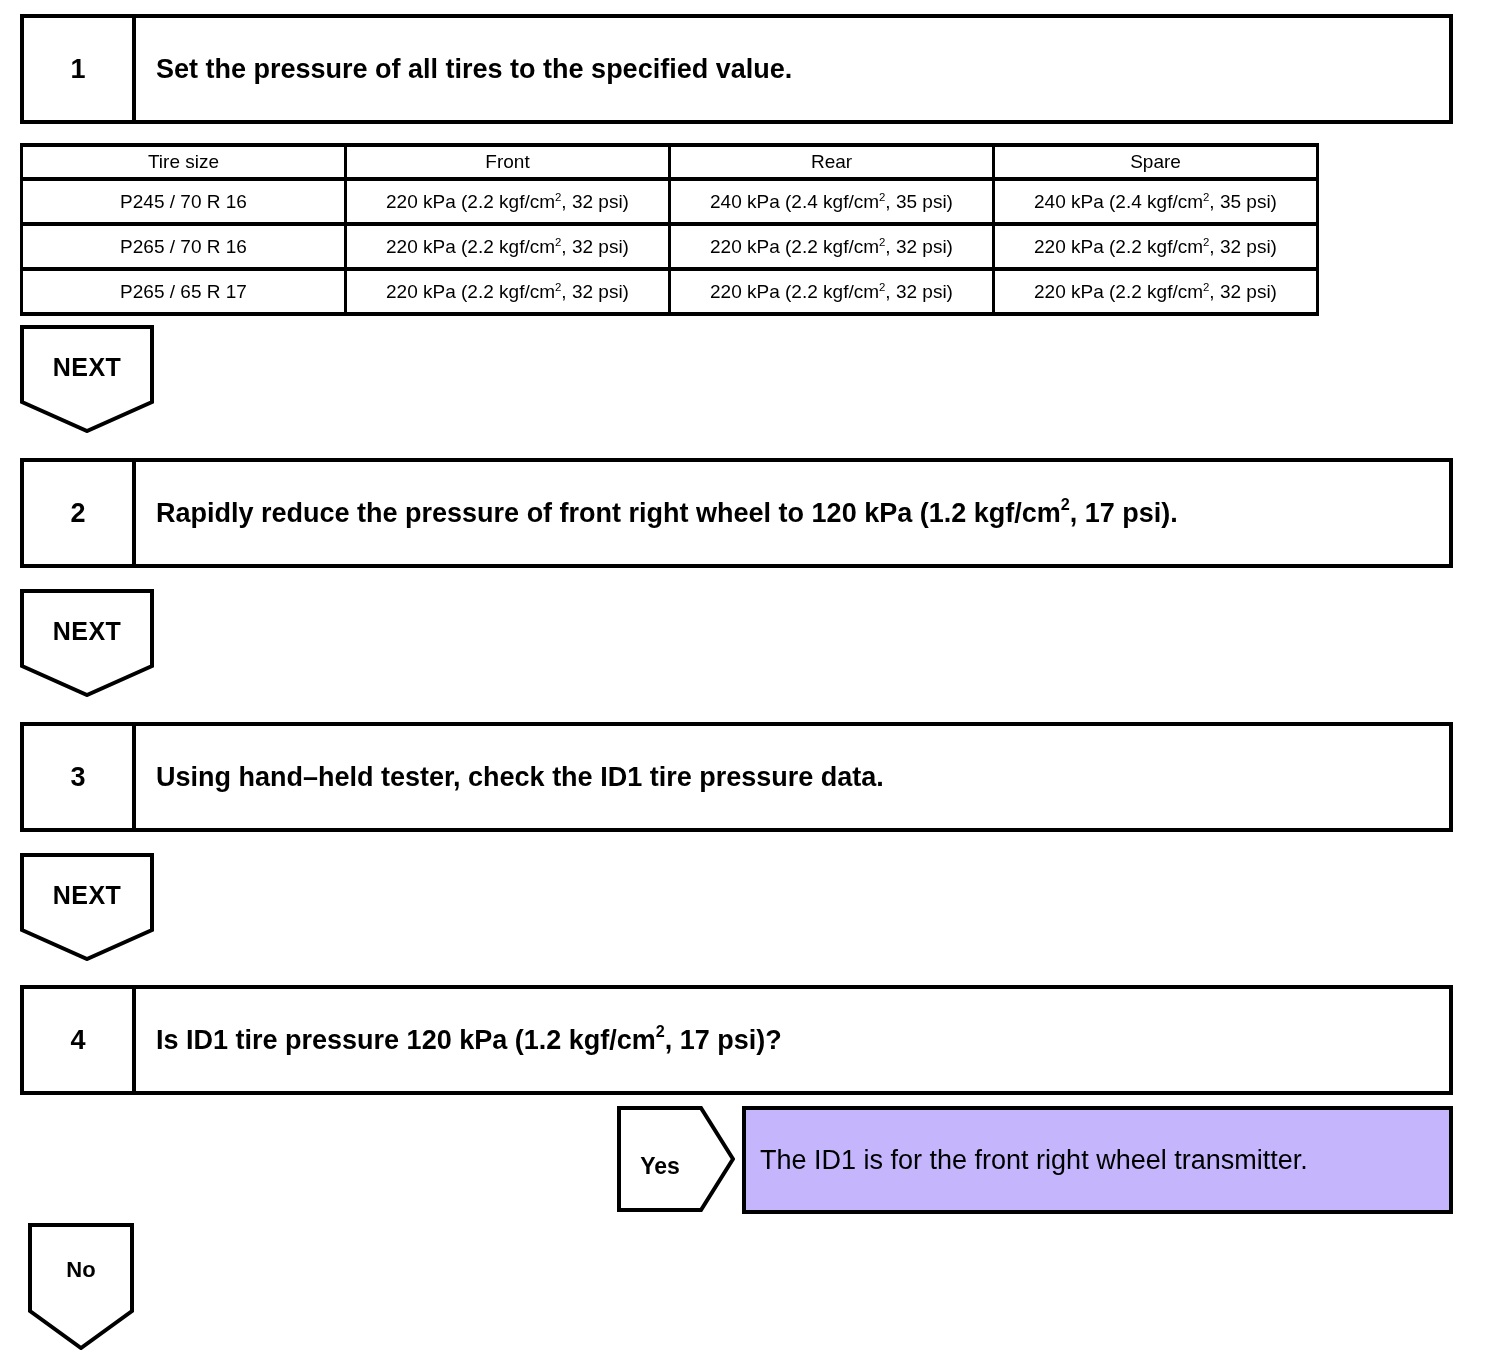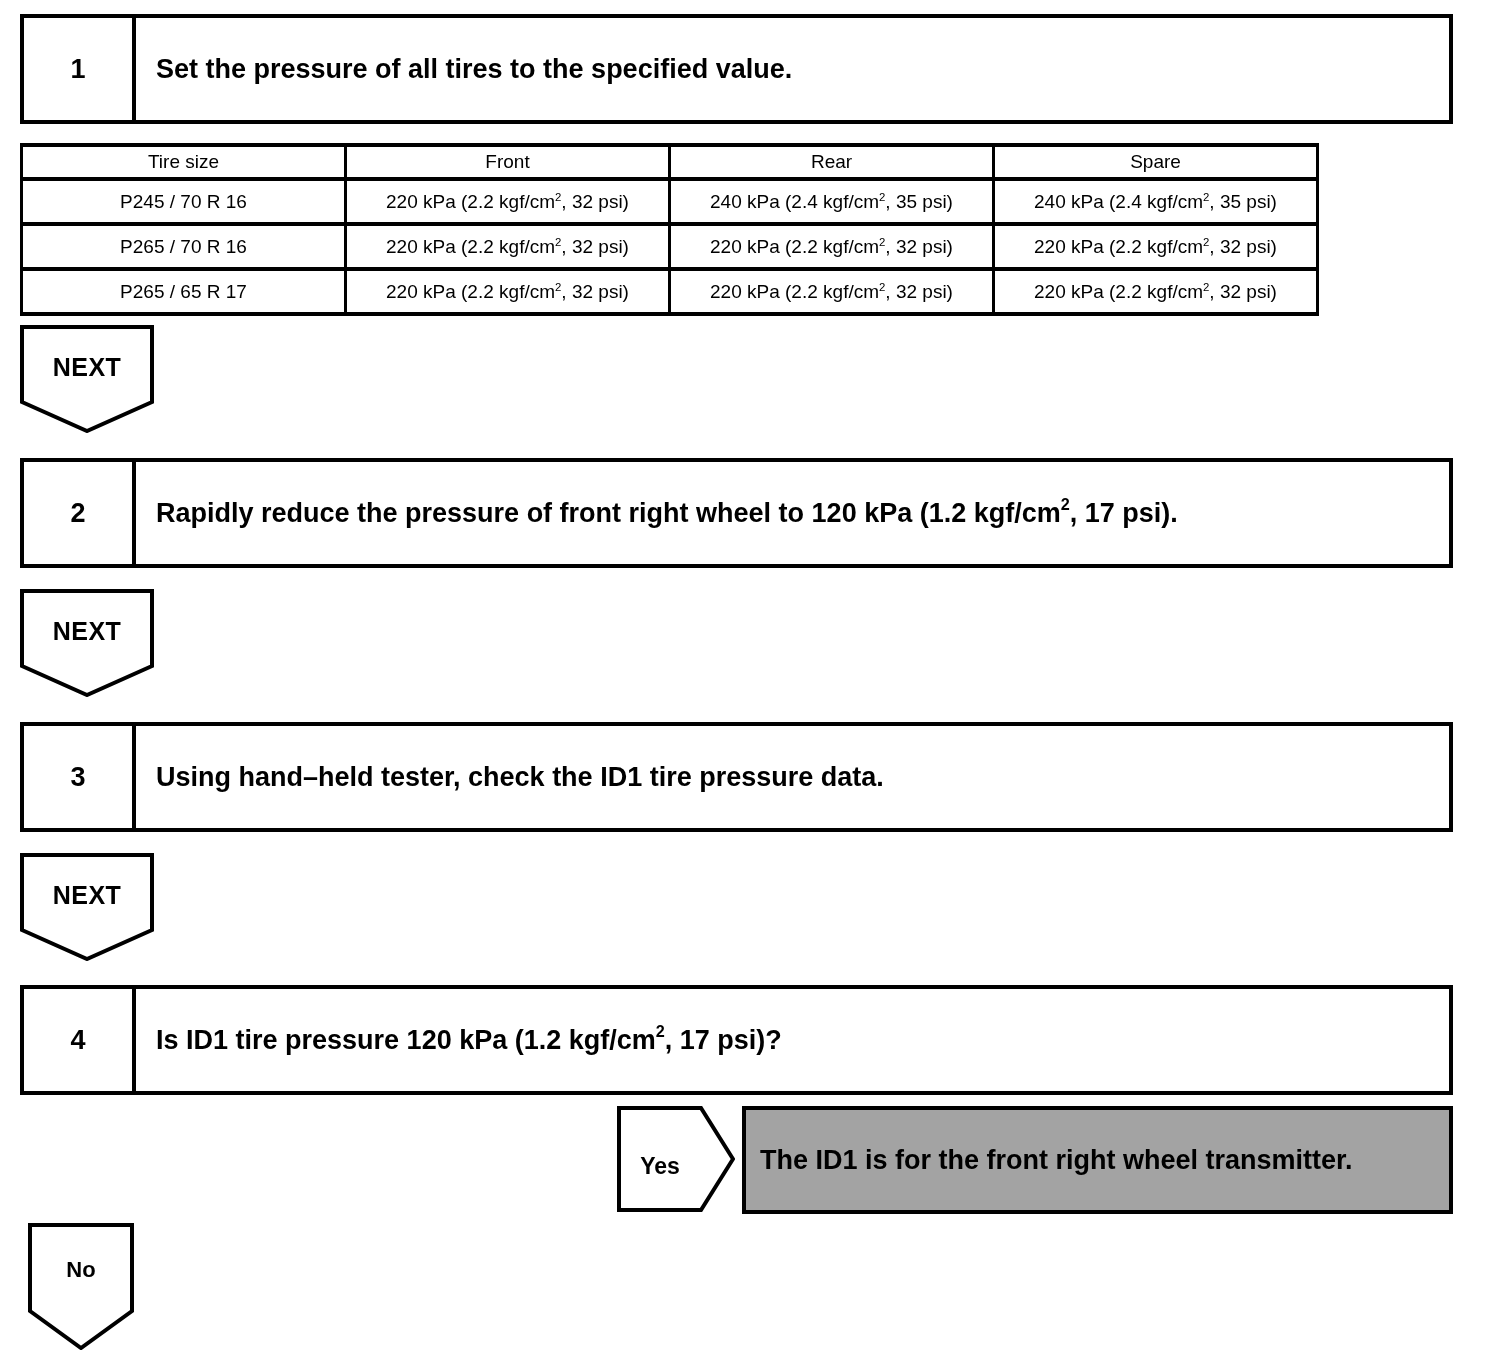--- a/index.html
+++ b/index.html
@@ -92,26 +92,26 @@
 
   
   #result-box {
     position: absolute;
     left: 742px;
     top: 1106px;
     width: 711px;
     height: 108px;
     border: 4px solid #000;
     box-sizing: border-box;
-    background: #a3a3a3;
+    background: #c4b5fd;
     display: flex;
     align-items: center;
     padding-left: 14px;
     font-size: 27px;
-    font-weight: bold;
+    font-weight: normal;
     white-space: nowrap;
   }
 </style>
 </head>
 <body>
 
 <div id="page">
 
   <div class="step-box" style="top:14px">
     <div class="step-num">1</div>

